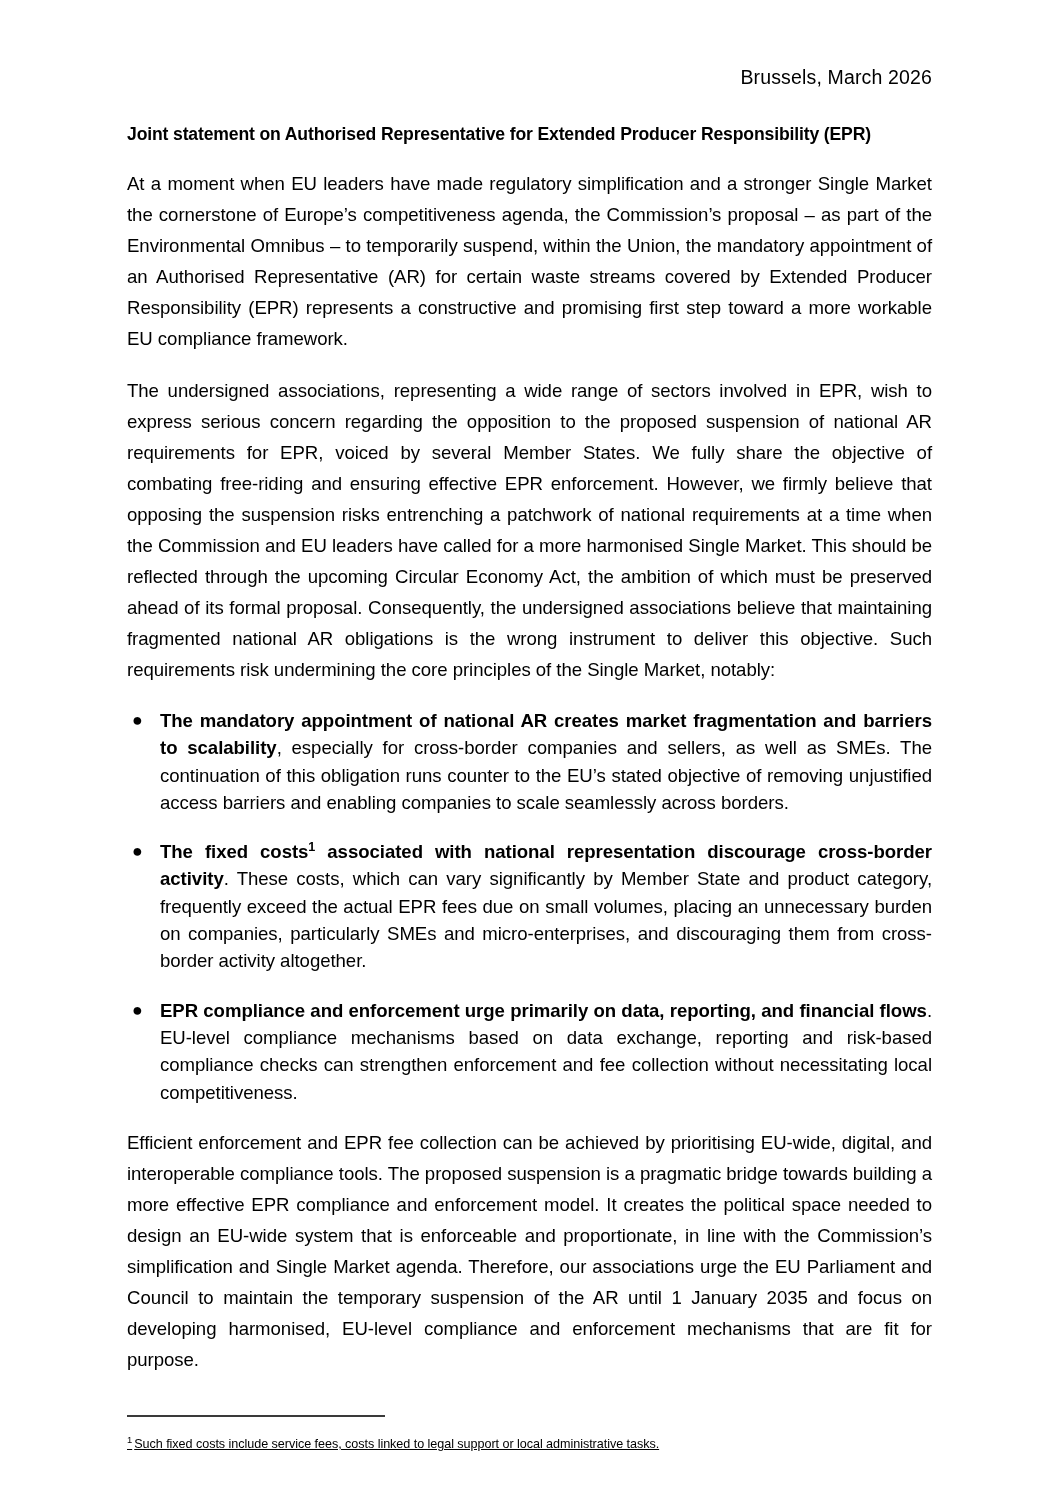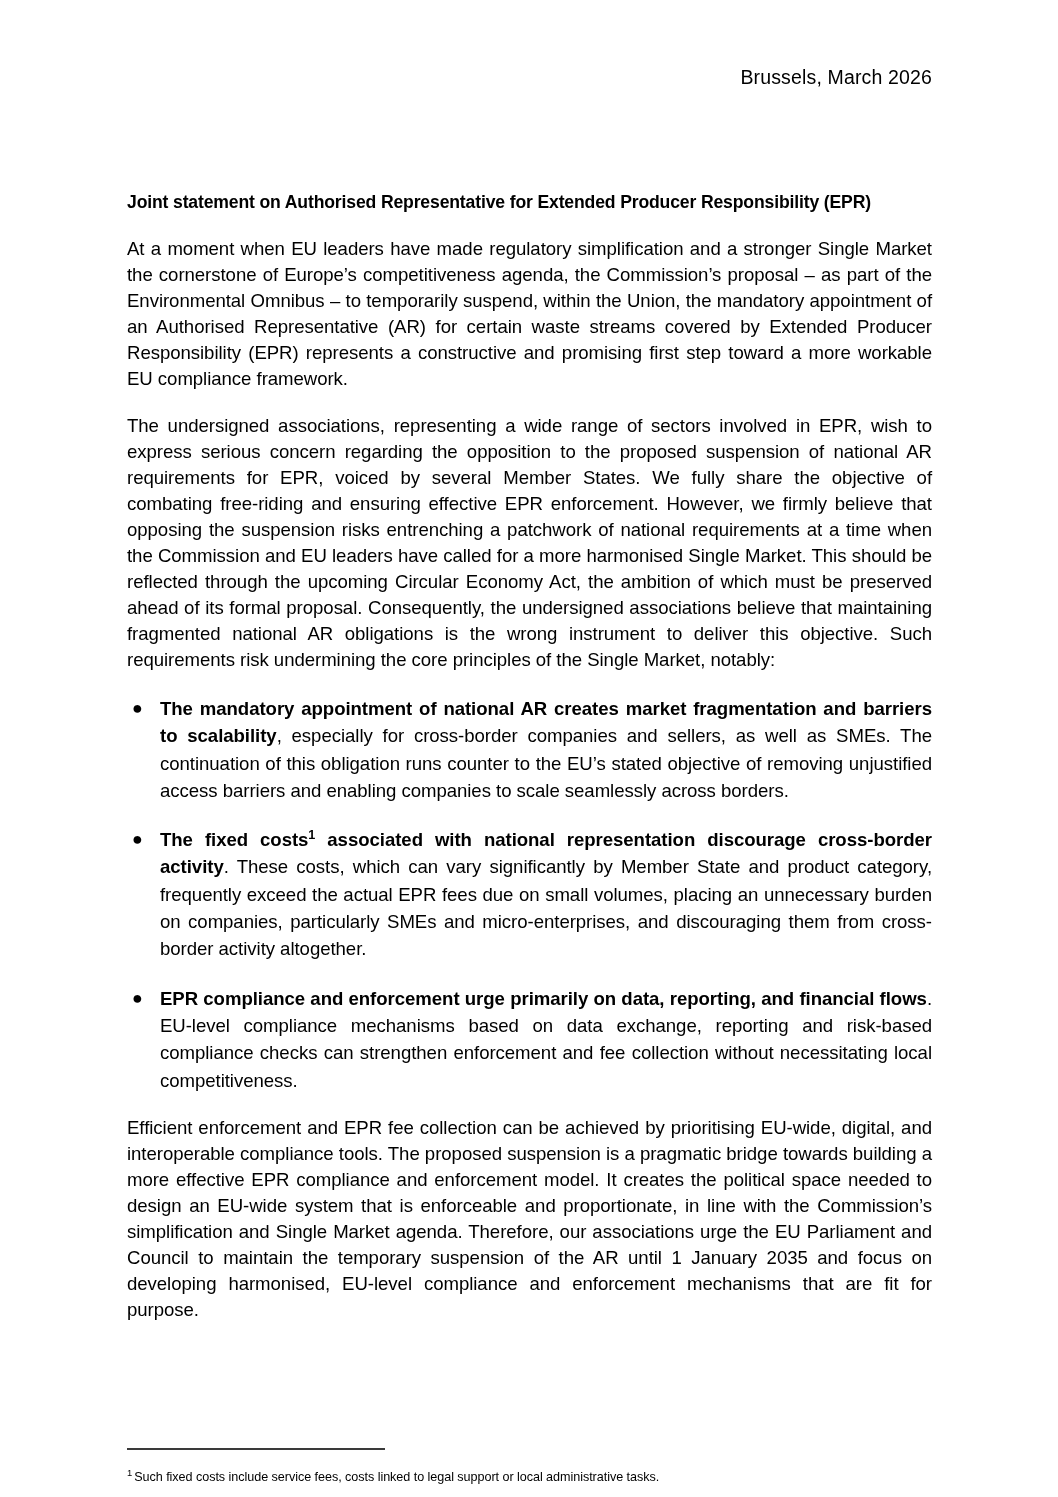--- a/index.html
+++ b/index.html
@@ -34,26 +34,26 @@
     line-height: 26px;
     letter-spacing: 0.15px;
     margin-top: 64px;
   }
 
   .doc-title {
     font-weight: bold;
     font-size: 17.6px;
     line-height: 25px;
     letter-spacing: -0.15px;
-    margin-top: 100px;
+    margin-top: 32px;
   }
 
   p.body-par {
     font-size: 18.6px;
-    line-height: 26px;
+    line-height: 31px;
     text-align: justify;
     text-justify: inter-word;
     margin: 21px 0 0 0;
     letter-spacing: -0.05px;
   }
 
   ul.bullets {
     list-style: none;
     margin: 22px 0 0 0;
     padding: 0;
@@ -81,22 +81,23 @@
   }
   sup.fn-ref {
     font-size: 0.68em;
     vertical-align: super;
     line-height: 0;
   }
 
   .footnote-zone {
     position: absolute;
     left: 127px;
-    top: 1448px;
+    top: 1415px;
     width: 805px;
+    text-decoration: underline;
   }
   .footnote-rule {
     width: 258px;
     height: 2px;
     background: #3a3a3a;
     margin: 0 0 18px 0;
   }
   .footnote-text {
     font-size: 12.6px;
     line-height: 18px;

